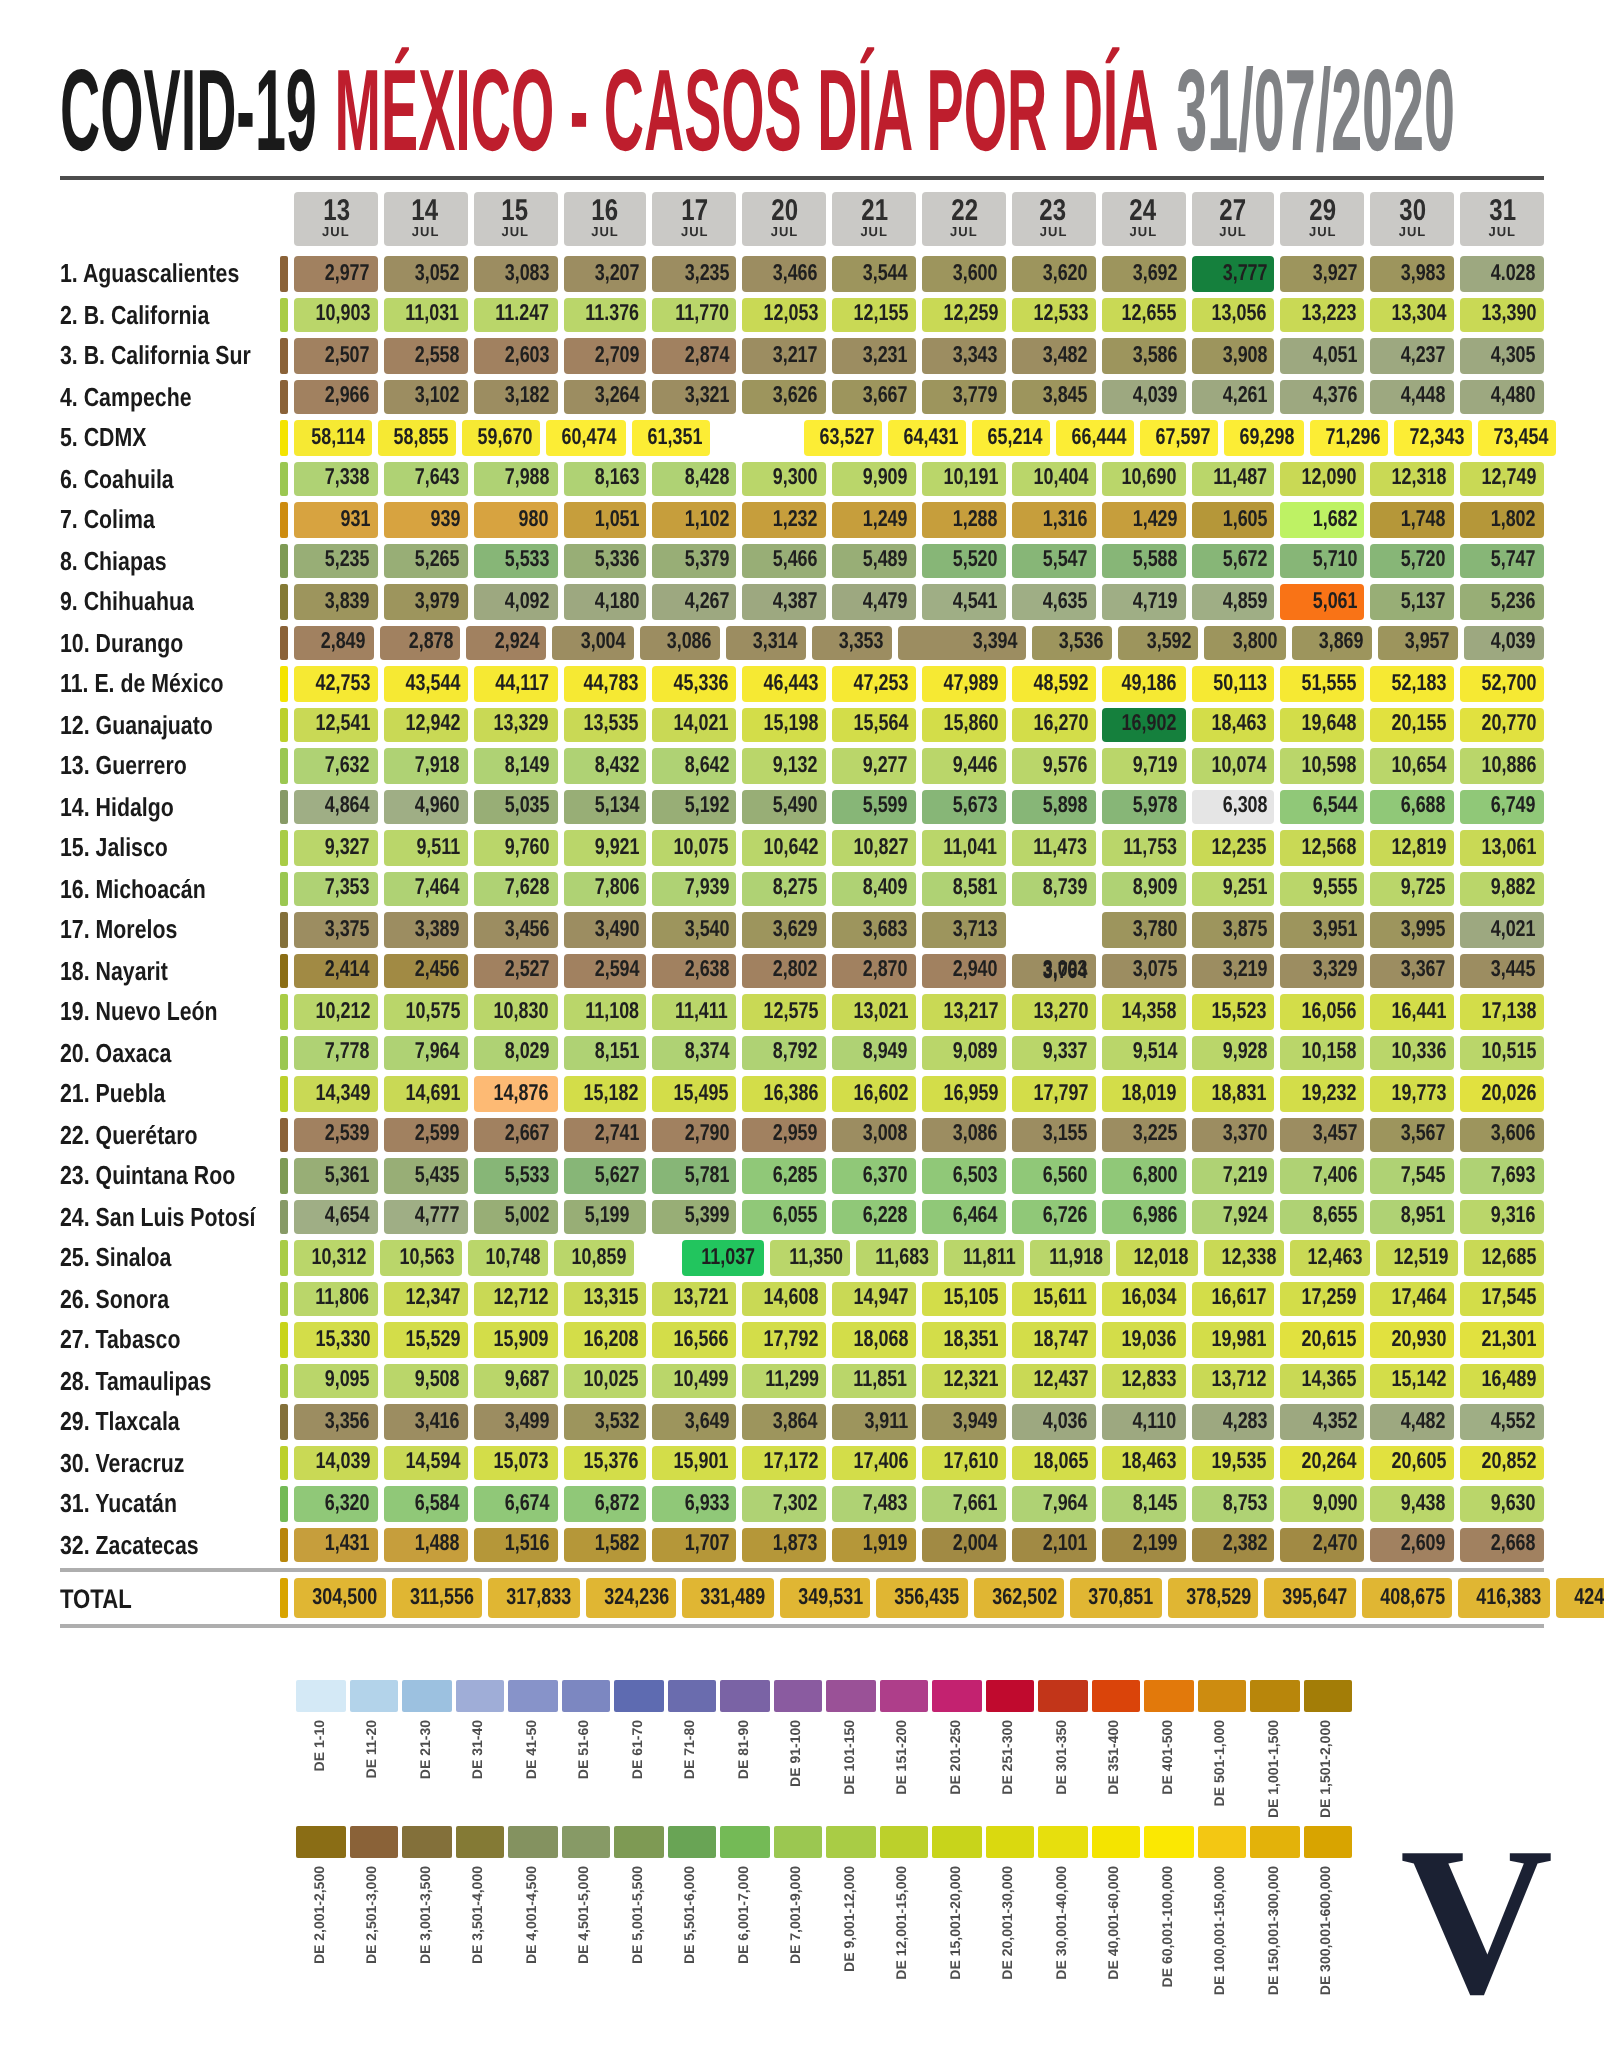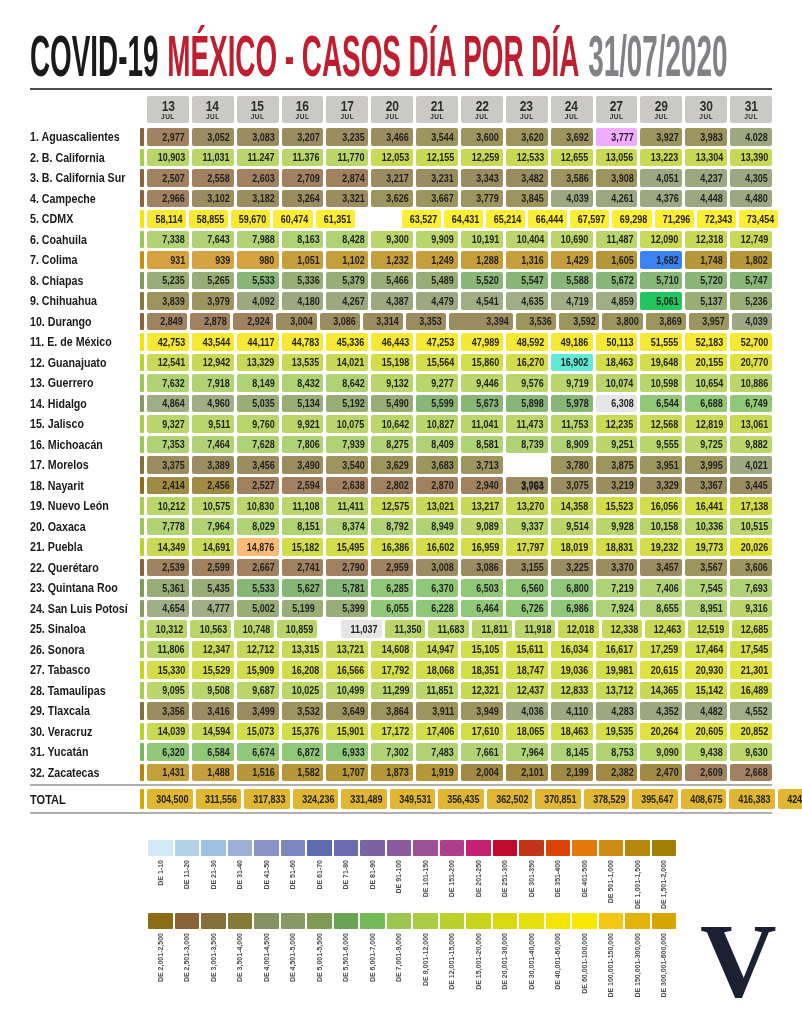--- a/index.html
+++ b/index.html
@@ -147,21 +147,21 @@
             </div>
             <div class="cell" style="background: rgb(157, 149, 93);">
               <span>3,600</span>
             </div>
             <div class="cell" style="background: rgb(157, 149, 93);">
               <span>3,620</span>
             </div>
             <div class="cell" style="background: rgb(157, 149, 93);">
               <span>3,692</span>
             </div>
-            <div class="cell" style="background: #f0abfc; text-align: right;">
+            <div class="cell" style="background: #15803d; text-align: right;">
               <span>3,777</span>
             </div>
             <div class="cell" style="background: rgb(157, 149, 93);">
               <span>3,927</span>
             </div>
             <div class="cell" style="background: rgb(157, 149, 93);">
               <span>3,983</span>
             </div>
             <div class="cell" style="background: rgb(157, 168, 128);">
               <span>4.028</span>
@@ -450,21 +450,21 @@
             </div>
             <div class="cell" style="background: rgb(198, 158, 60);">
               <span>1,316</span>
             </div>
             <div class="cell" style="background: rgb(198, 158, 60);">
               <span>1,429</span>
             </div>
             <div class="cell" style="background: rgb(181, 151, 57);">
               <span>1,605</span>
             </div>
-            <div class="cell" style="background: #3b82f6;">
+            <div class="cell" style="background: #bef264;">
               <span>1,682</span>
             </div>
             <div class="cell" style="background: rgb(181, 151, 57);">
               <span>1,748</span>
             </div>
             <div class="cell" style="background: rgb(181, 151, 57);">
               <span>1,802</span>
             </div>
           </div>
         </div>
@@ -550,21 +550,21 @@
             </div>
             <div class="cell" style="background: rgb(159, 174, 133);">
               <span>4,635</span>
             </div>
             <div class="cell" style="background: rgb(159, 174, 133);">
               <span>4,719</span>
             </div>
             <div class="cell" style="background: rgb(159, 174, 133);">
               <span>4,859</span>
             </div>
-            <div class="cell" style="background: #22c55e;">
+            <div class="cell" style="background: #f97316;">
               <span>5,061</span>
             </div>
             <div class="cell" style="background: rgb(152, 174, 118);">
               <span>5,137</span>
             </div>
             <div class="cell" style="background: rgb(152, 174, 118);">
               <span>5,236</span>
             </div>
           </div>
         </div>
@@ -694,21 +694,21 @@
             </div>
             <div class="cell" style="background: rgb(211, 221, 73);">
               <span>15,564</span>
             </div>
             <div class="cell" style="background: rgb(211, 221, 73);">
               <span>15,860</span>
             </div>
             <div class="cell" style="background: rgb(211, 221, 73);">
               <span>16,270</span>
             </div>
-            <div class="cell" style="background: #5eead4;">
+            <div class="cell" style="background: #15803d;">
               <span>16,902</span>
             </div>
             <div class="cell" style="background: rgb(211, 221, 73);">
               <span>18,463</span>
             </div>
             <div class="cell" style="background: rgb(211, 221, 73);">
               <span>19,648</span>
             </div>
             <div class="cell" style="background: rgb(225, 225, 63);">
               <span>20,155</span>
@@ -1329,21 +1329,21 @@
             </div>
             <div class="cell" style="background: rgb(186, 214, 106);">
               <span>10,563</span>
             </div>
             <div class="cell" style="background: rgb(186, 214, 106);">
               <span>10,748</span>
             </div>
             <div class="cell" style="background: rgb(186, 214, 106);">
               <span>10,859</span>
             </div>
-            <div class="cell" style="background: #e5e5e5; margin-left: 21px;">
+            <div class="cell" style="background: #22c55e; margin-left: 21px;">
               <span>11,037</span>
             </div>
             <div class="cell" style="background: rgb(186, 214, 106);">
               <span>11,350</span>
             </div>
             <div class="cell" style="background: rgb(186, 214, 106);">
               <span>11,683</span>
             </div>
             <div class="cell" style="background: rgb(186, 214, 106);">
               <span>11,811</span>

